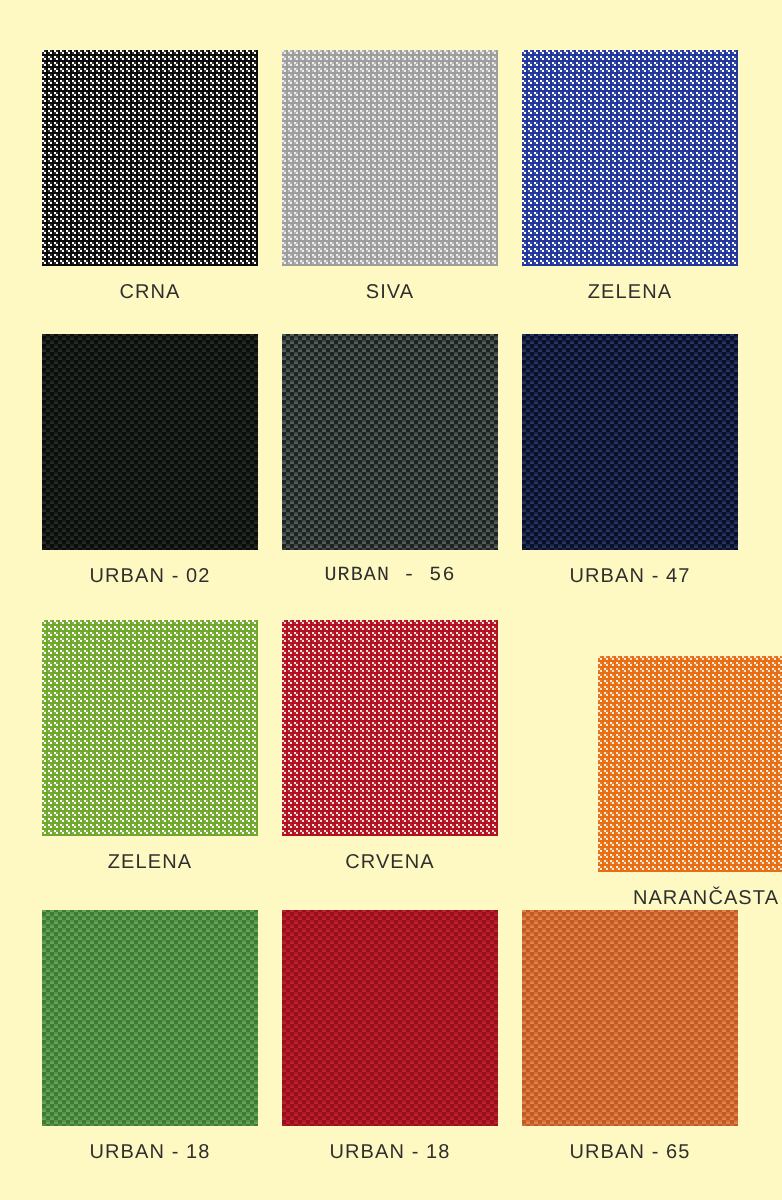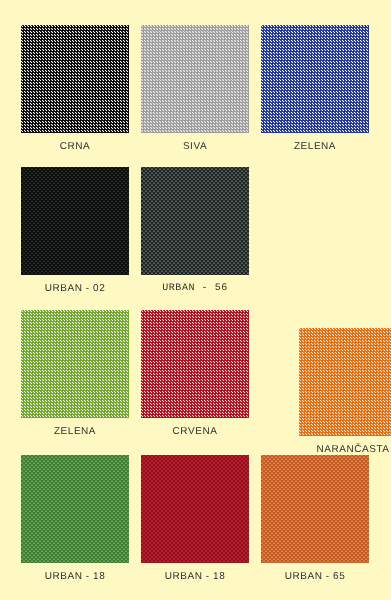--- a/index.html
+++ b/index.html
@@ -104,20 +104,37 @@
               <rect x="2" y="1" width="2" height="1" fill="#3d4644"></rect>
               <rect x="2" y="2" width="2" height="1" fill="#555f5c"></rect>
               <rect x="0" y="3" width="2" height="1" fill="#3d4644"></rect>
             </pattern>
           </defs>
           <rect width="108" height="108" fill="url(#p4)"></rect>
         </svg>
       </div>
       <div class="label">URBAN - 56</div>
     </div>
+    <div class="cell" style="left: 261px; top: 167px;">
+      <div class="swatch">
+        <svg width="108" height="108" shape-rendering="crispEdges">
+          <defs>
+            <pattern id="p5" width="4" height="4" patternUnits="userSpaceOnUse">
+              <rect x="0" y="0" width="4" height="4" fill="#08102a"></rect>
+              <rect x="0" y="0" width="2" height="1" fill="#2a3563"></rect>
+              <rect x="2" y="1" width="2" height="1" fill="#192347"></rect>
+              <rect x="2" y="2" width="2" height="1" fill="#2a3563"></rect>
+              <rect x="0" y="3" width="2" height="1" fill="#192347"></rect>
+            </pattern>
+          </defs>
+          <rect width="108" height="108" fill="url(#p5)"></rect>
+        </svg>
+      </div>
+      <div class="label">URBAN - 47</div>
+    </div>
     <div class="cell" style="left: 141px; top: 310px;">
       <div class="swatch">
         <svg width="108" height="108" shape-rendering="crispEdges">
           <defs>
             <pattern id="p7" width="3" height="3" patternUnits="userSpaceOnUse">
               <rect x="0" y="0" width="3" height="3" fill="#b01020"></rect>
               <rect x="0" y="0" width="1" height="1" fill="#f2e0dc"></rect>
               <rect x="1" y="0" width="1" height="1" fill="#bb2430"></rect>
               <rect x="0" y="1" width="1" height="1" fill="#bb2430"></rect>
               <rect x="1" y="1" width="1" height="1" fill="#f2e0dc"></rect>

